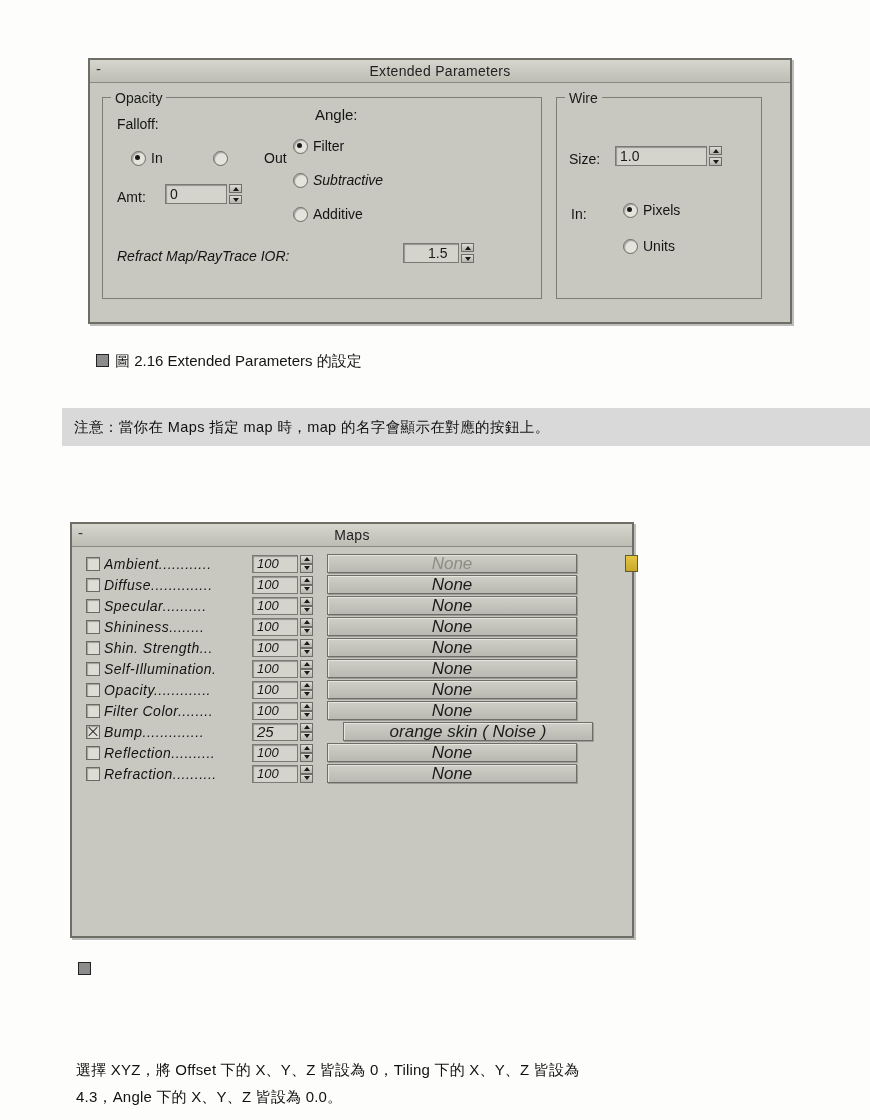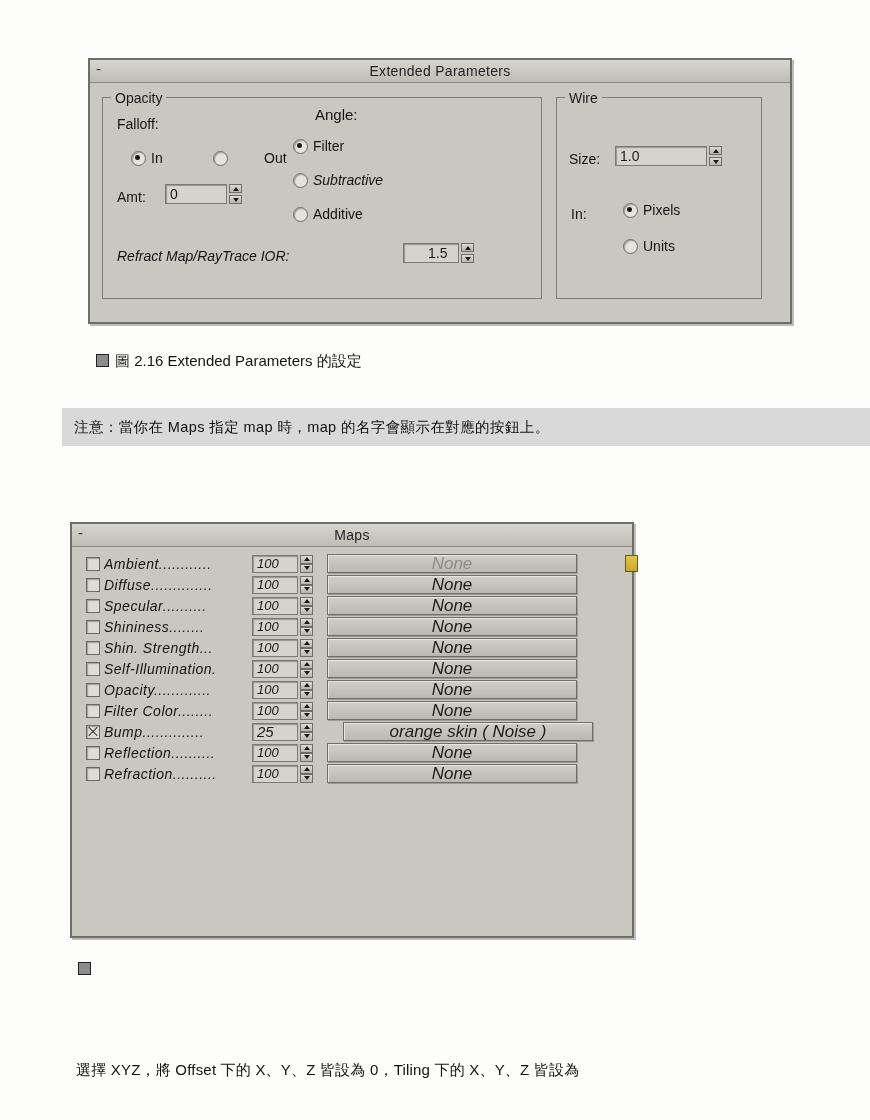--- a/index.html
+++ b/index.html
@@ -482,13 +482,14 @@
       </div>
   </div>
 </div>
 
 <div class="caption" style="left:78px; top:960px;">
   <span class="sq"></span>
 </div>
 
 <div class="bodytext" style="left:76px; top:1008px; width:740px;margin-top:48px;">
   <div>選擇 XYZ，將 Offset 下的 X、Y、Z 皆設為 0，Tiling 下的 X、Y、Z 皆設為</div>
+  <div>4.3，Angle 下的 X、Y、Z 皆設為 0.0。</div>
 </div>
 
 </body></html>

